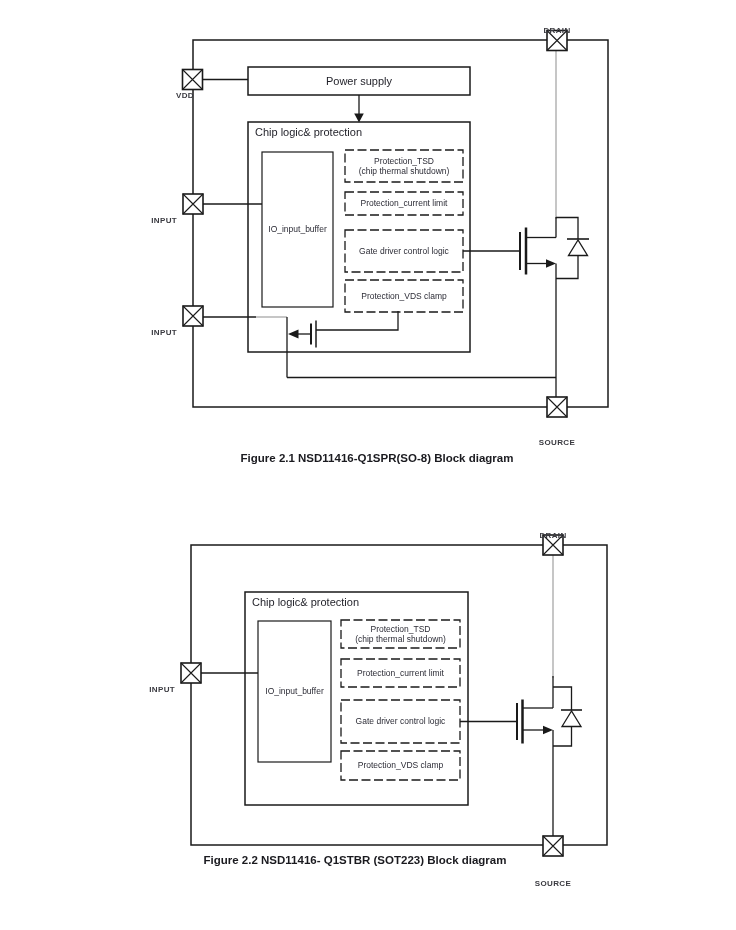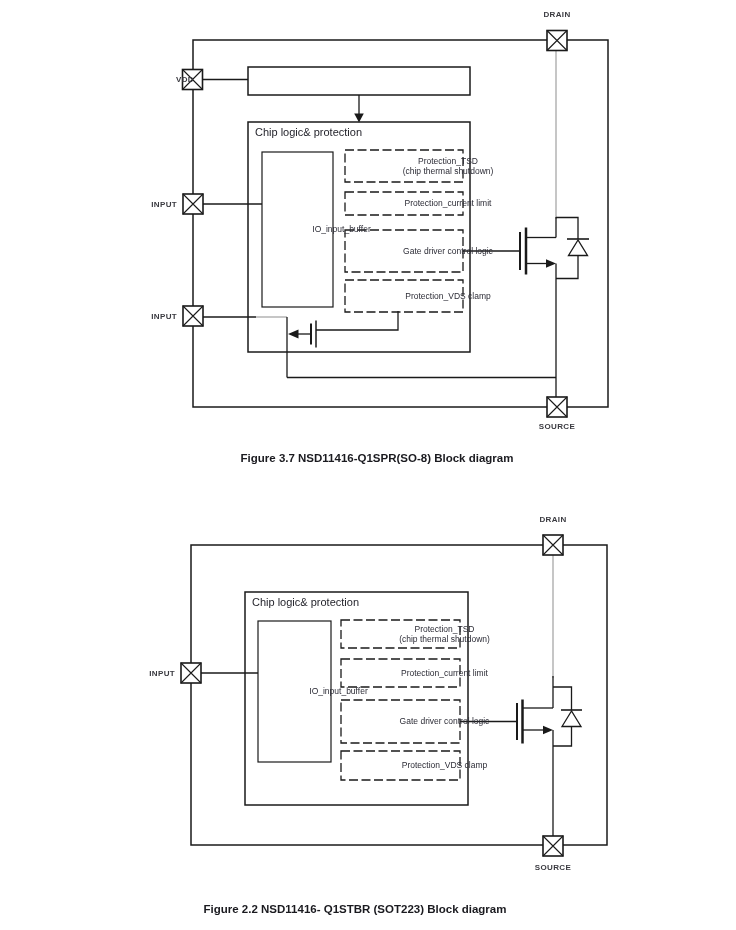--- a/index.html
+++ b/index.html
@@ -2,23 +2,23 @@
 <html><head>
 <meta charset="utf-8">
 <style>
   html,body{margin:0;padding:0;background:#ffffff;}
   .page{
     position:relative;width:736px;height:930px;background:#ffffff;overflow:hidden;
     font-family:"Liberation Sans", sans-serif;
   }
   svg.lines{position:absolute;left:0;top:0;}
   .lbl{position:absolute;display:flex;align-items:center;justify-content:center;text-align:center;}
-  .pin{font-size:8px;font-weight:600;color:#3a3a40;letter-spacing:.35px;}
+  .pin{font-size:8px;font-weight:600;color:#3a3a40;letter-spacing:.35px;margin-top:16px;}
   .pin.right{justify-content:flex-end;}
-  .blocklbl{font-size:8.5px;color:#2c2c36;line-height:10.5px;flex-direction:column;padding-left:44px;}
+  .blocklbl{font-size:8.5px;color:#2c2c36;line-height:10.5px;flex-direction:column;}
   .biglbl{font-size:11px;color:#1e1e26;}
   .chiplbl{position:absolute;font-size:11px;color:#1e1e26;}
   .caption{font-size:11.5px;font-weight:600;color:#1a1a1f;}
 </style>
 </head>
 <body>
 
 <div class="page">
 
   <svg class="lines" width="736" height="930" viewBox="0 0 736 930">
@@ -124,39 +124,40 @@
       </g>
     </g>
   </svg>
 
   <div class="lbl pin" style="left:527px;top:8px;width:60px;height:13px">DRAIN</div>
   <div class="lbl pin right" style="left:137px;top:73px;width:57px;height:13px">VDD</div>
   <div class="lbl pin right" style="left:118px;top:197.5px;width:59px;height:13px">INPUT</div>
   <div class="lbl pin right" style="left:110px;top:309.5px;width:67px;height:13px">INPUT</div>
   <div class="lbl pin" style="left:527px;top:420px;width:60px;height:13px">SOURCE</div>
 
+  <div class="lbl biglbl" style="left:248px;top:67px;width:222px;height:28px">Power supply</div>
   <div class="chiplbl" style="left:255px;top:126px">Chip logic&amp; protection</div>
   <div class="lbl blocklbl" style="left:262px;top:152px;width:71px;height:155px">IO_input_buffer</div>
   <div class="lbl blocklbl" style="left:345px;top:150px;width:118px;height:32px">
     <span>Protection_TSD</span>
     <span>(chip thermal shutdown)</span>
   </div>
   <div class="lbl blocklbl" style="left:345px;top:192px;width:118px;height:23px">Protection_current limit</div>
   <div class="lbl blocklbl" style="left:345px;top:230px;width:118px;height:42px">Gate driver control logic</div>
   <div class="lbl blocklbl" style="left:345px;top:280px;width:118px;height:32px">Protection_VDS clamp</div>
-  <div class="lbl caption" style="left:197px;top:450px;width:360px;height:16px">Figure 3.7 NSD11416-Q1SPR(SO-8) Block diagram</div>
+  <div class="lbl caption" style="left:197px;top:450px;width:360px;height:16px">Figure 2.1 NSD11416-Q1SPR(SO-8) Block diagram</div>
 
   <div class="lbl pin" style="left:523px;top:513px;width:60px;height:13px">DRAIN</div>
   <div class="lbl pin right" style="left:116px;top:666.5px;width:59px;height:13px">INPUT</div>
   <div class="lbl pin" style="left:523px;top:861px;width:60px;height:13px">SOURCE</div>
 
   <div class="chiplbl" style="left:252px;top:596px">Chip logic&amp; protection</div>
   <div class="lbl blocklbl" style="left:258px;top:621px;width:73px;height:141px">IO_input_buffer</div>
   <div class="lbl blocklbl" style="left:341px;top:620px;width:119px;height:28px">
     <span>Protection_TSD</span>
     <span>(chip thermal shutdown)</span>
   </div>
   <div class="lbl blocklbl" style="left:341px;top:659px;width:119px;height:28px">Protection_current limit</div>
   <div class="lbl blocklbl" style="left:341px;top:700px;width:119px;height:43px">Gate driver control logic</div>
   <div class="lbl blocklbl" style="left:341px;top:751px;width:119px;height:29px">Protection_VDS clamp</div>
-  <div class="lbl caption" style="left:175px;top:901px;width:360px;height:16px">Figure 2.2 NSD11416- Q1STBR (SOT223) Block diagram</div>
+  <div class="lbl caption" style="left:175px;top:852px;width:360px;height:16px">Figure 2.2 NSD11416- Q1STBR (SOT223) Block diagram</div>
 
 </div>
 
 </body></html>

